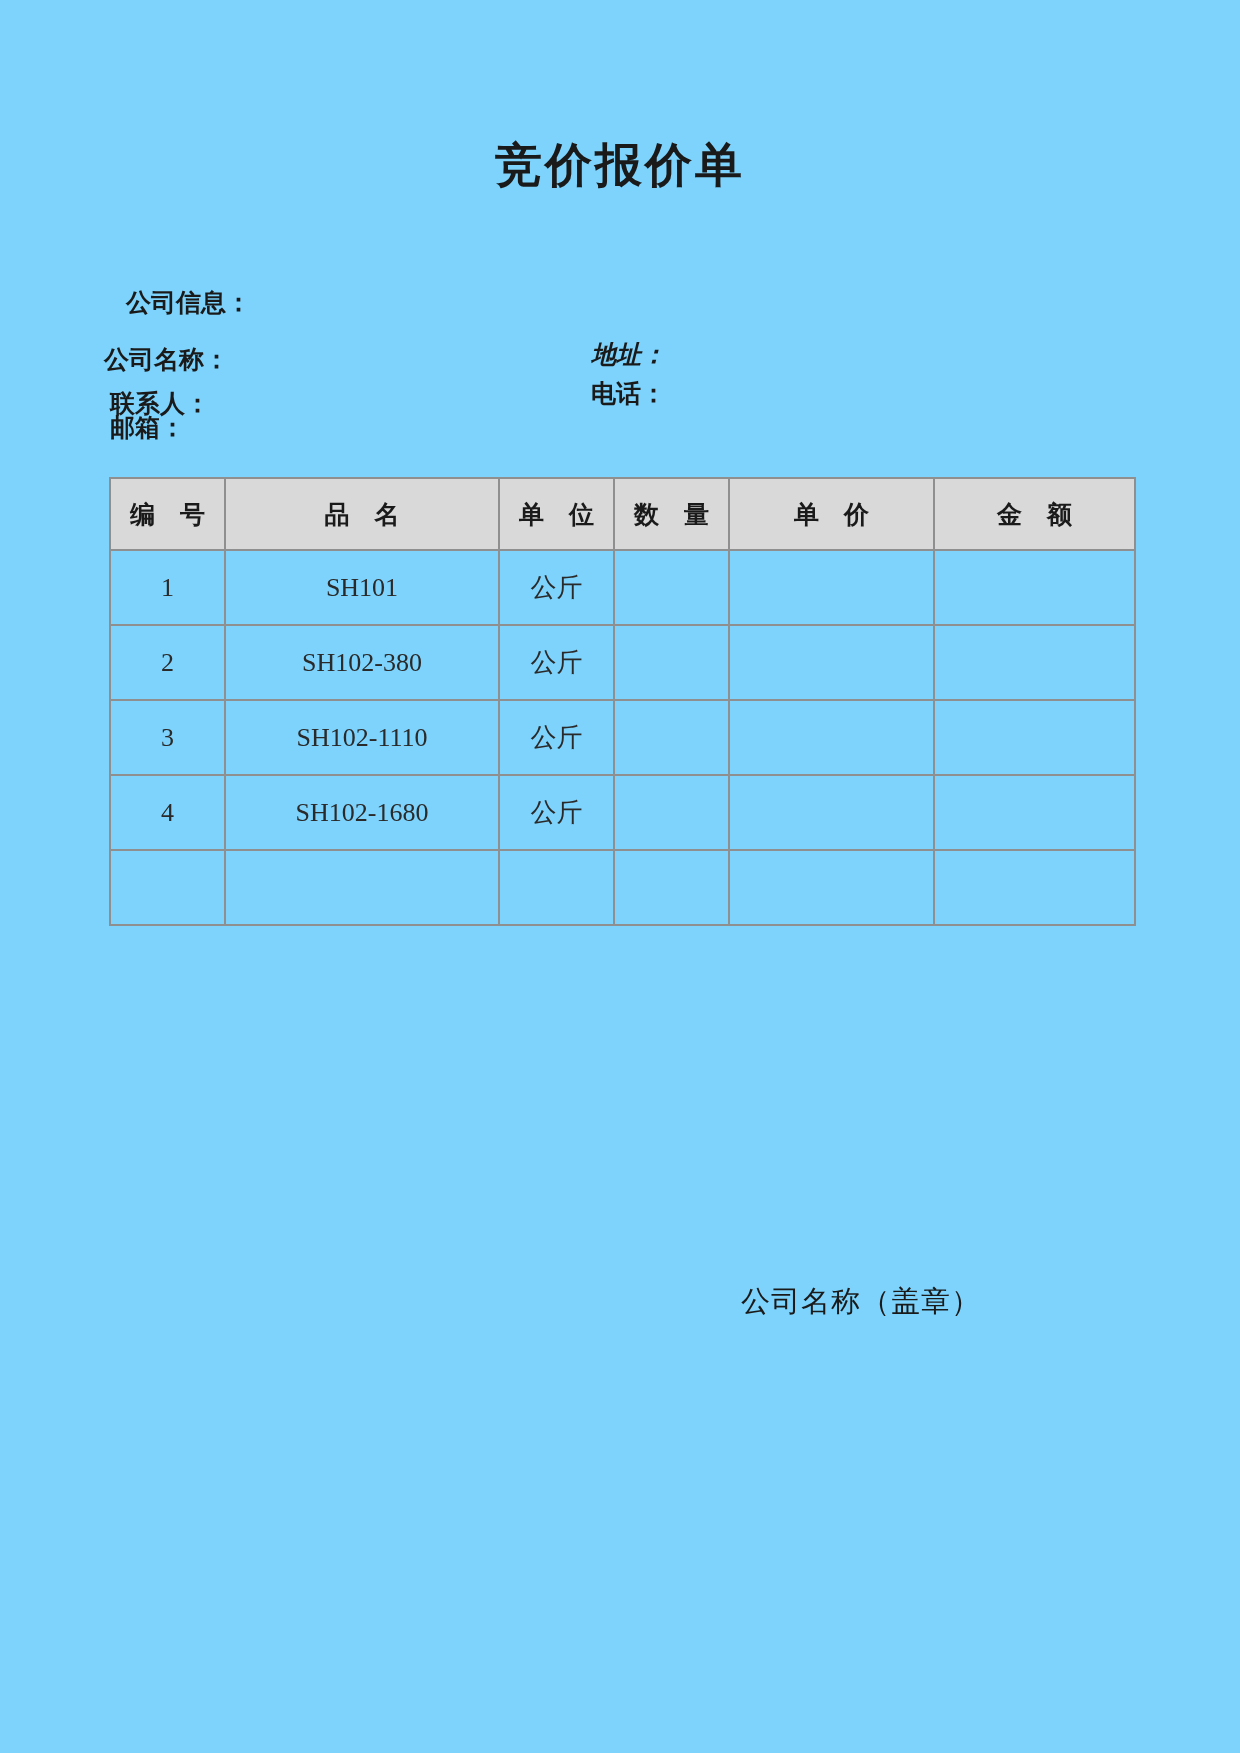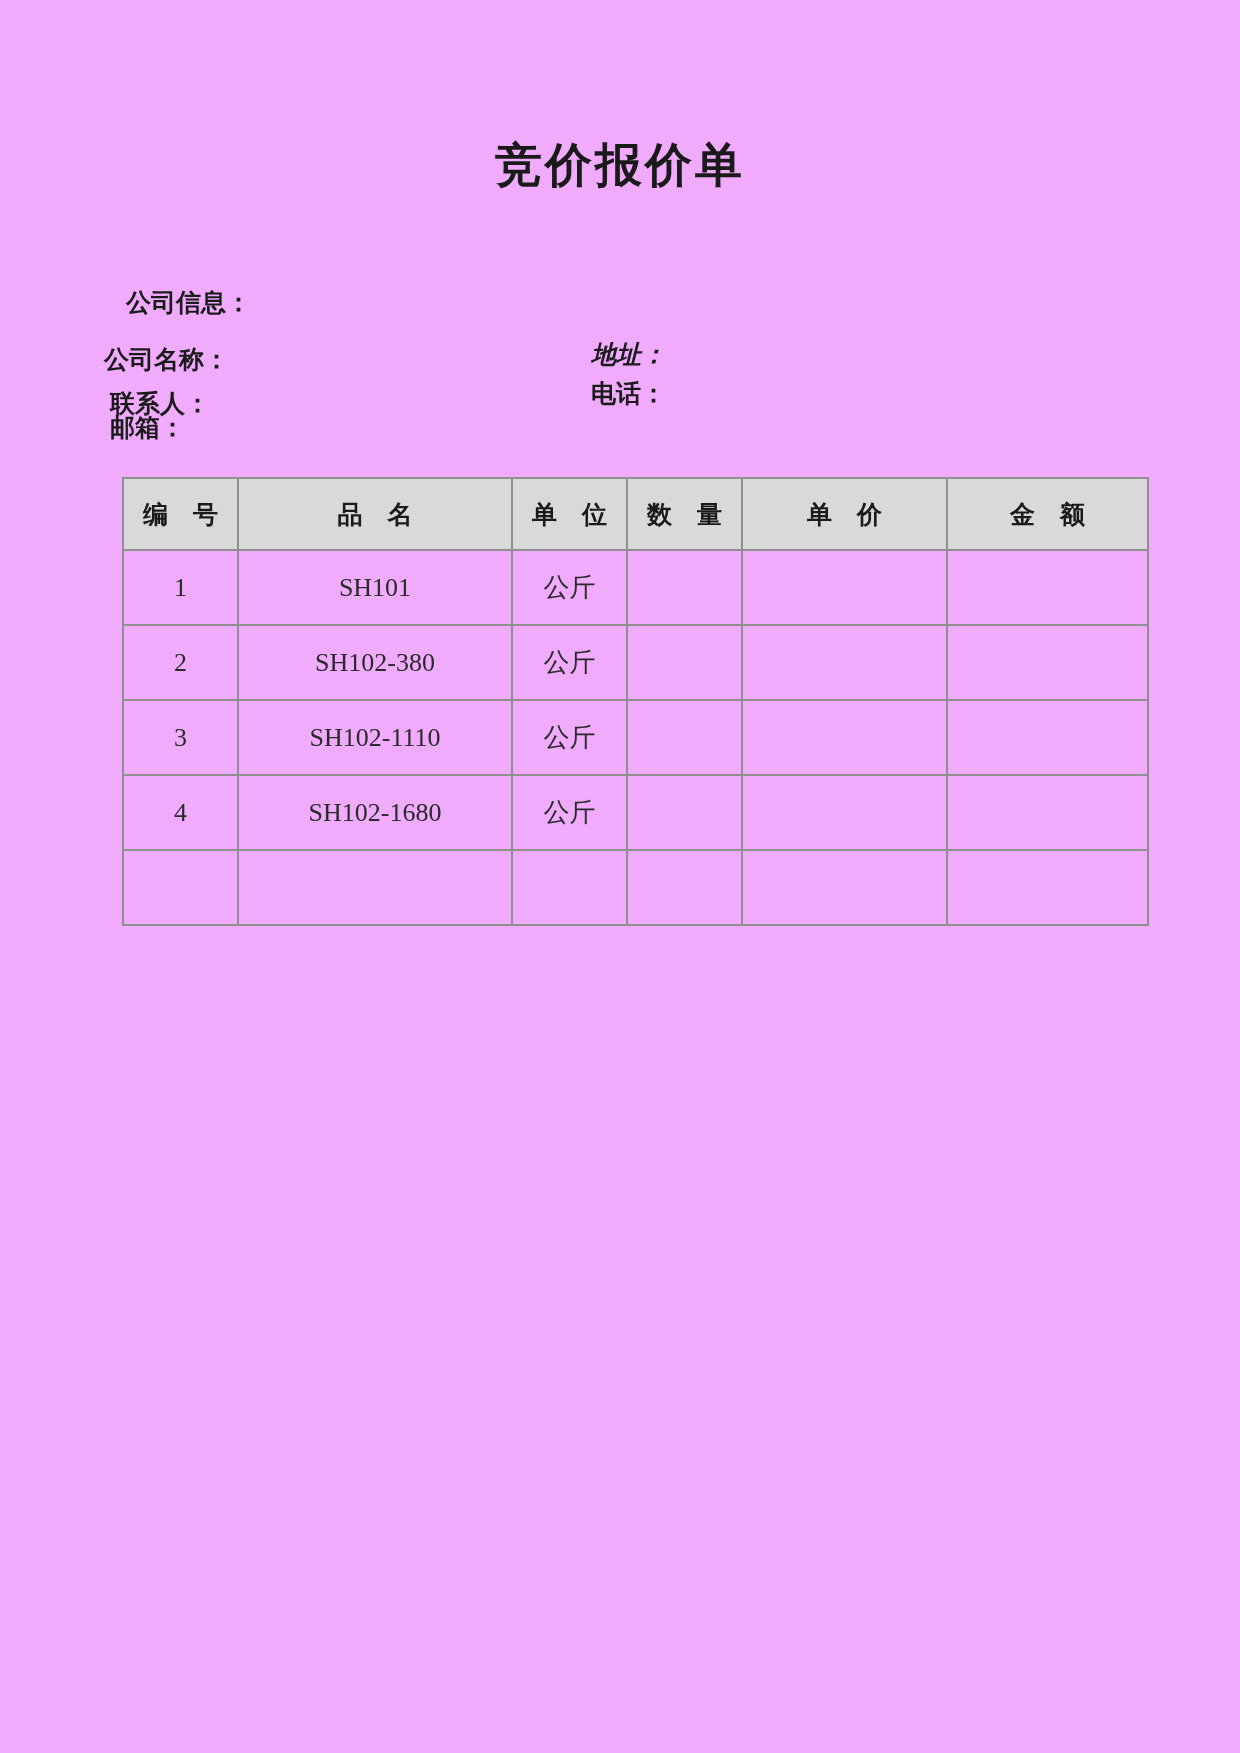--- a/index.html
+++ b/index.html
@@ -4,21 +4,21 @@
 <style>
   html, body {
     margin: 0;
     padding: 0;
     background: #ffffff;
   }
   .page {
     position: relative;
     width: 1240px;
     height: 1753px;
-    background: #f0abfc;
+    background: #7dd3fc;
     font-family: "Liberation Serif", "DejaVu Serif", serif;
     color: #1a1a1a;
     overflow: hidden;
   }
   .doc-title {
     position: absolute;
     top: 134px;
     left: 0;
     width: 100%;
     margin: 0;
@@ -41,21 +41,21 @@
   .lbl-phone        { top: 377px; left: 591px; }
   .lbl-email        { top: 411px; left: 110px; text-align: right; }
   .info-value {
     display: inline-block;
     font-weight: 400;
     min-width: 10px;
   }
   .quote-table {
     position: absolute;
     top: 477px;
-    left: 122px;
+    left: 109px;
     width: 1025px;
     border-collapse: collapse;
     table-layout: fixed;
     border: 2px solid #14532d;
   }
   .quote-table th {
     height: 70px;
     background: #d9d9d9;
     border: 2px solid #8f8f8f;
     font-size: 25px;
@@ -160,14 +160,15 @@
         <td></td>
         <td></td>
         <td></td>
         <td></td>
         <td></td>
         <td></td>
       </tr>
     </tbody>
   </table>
 
+  <p class="signature">公司名称（盖章）</p>
 
 </div>
 
 </body></html>

